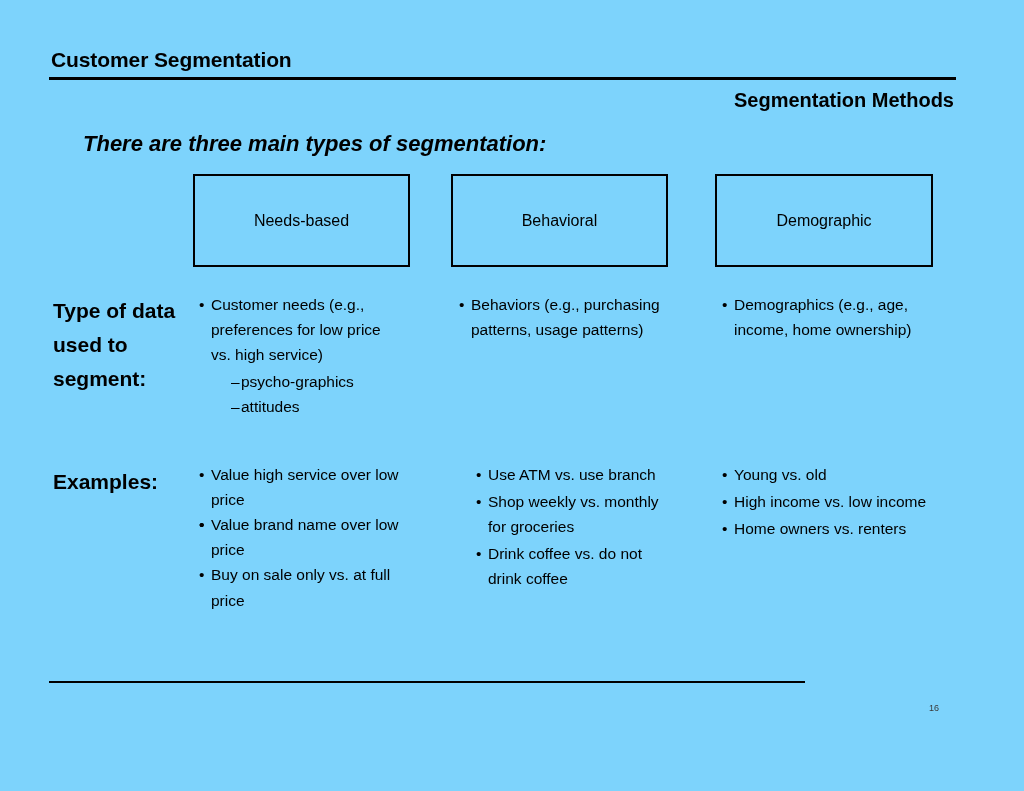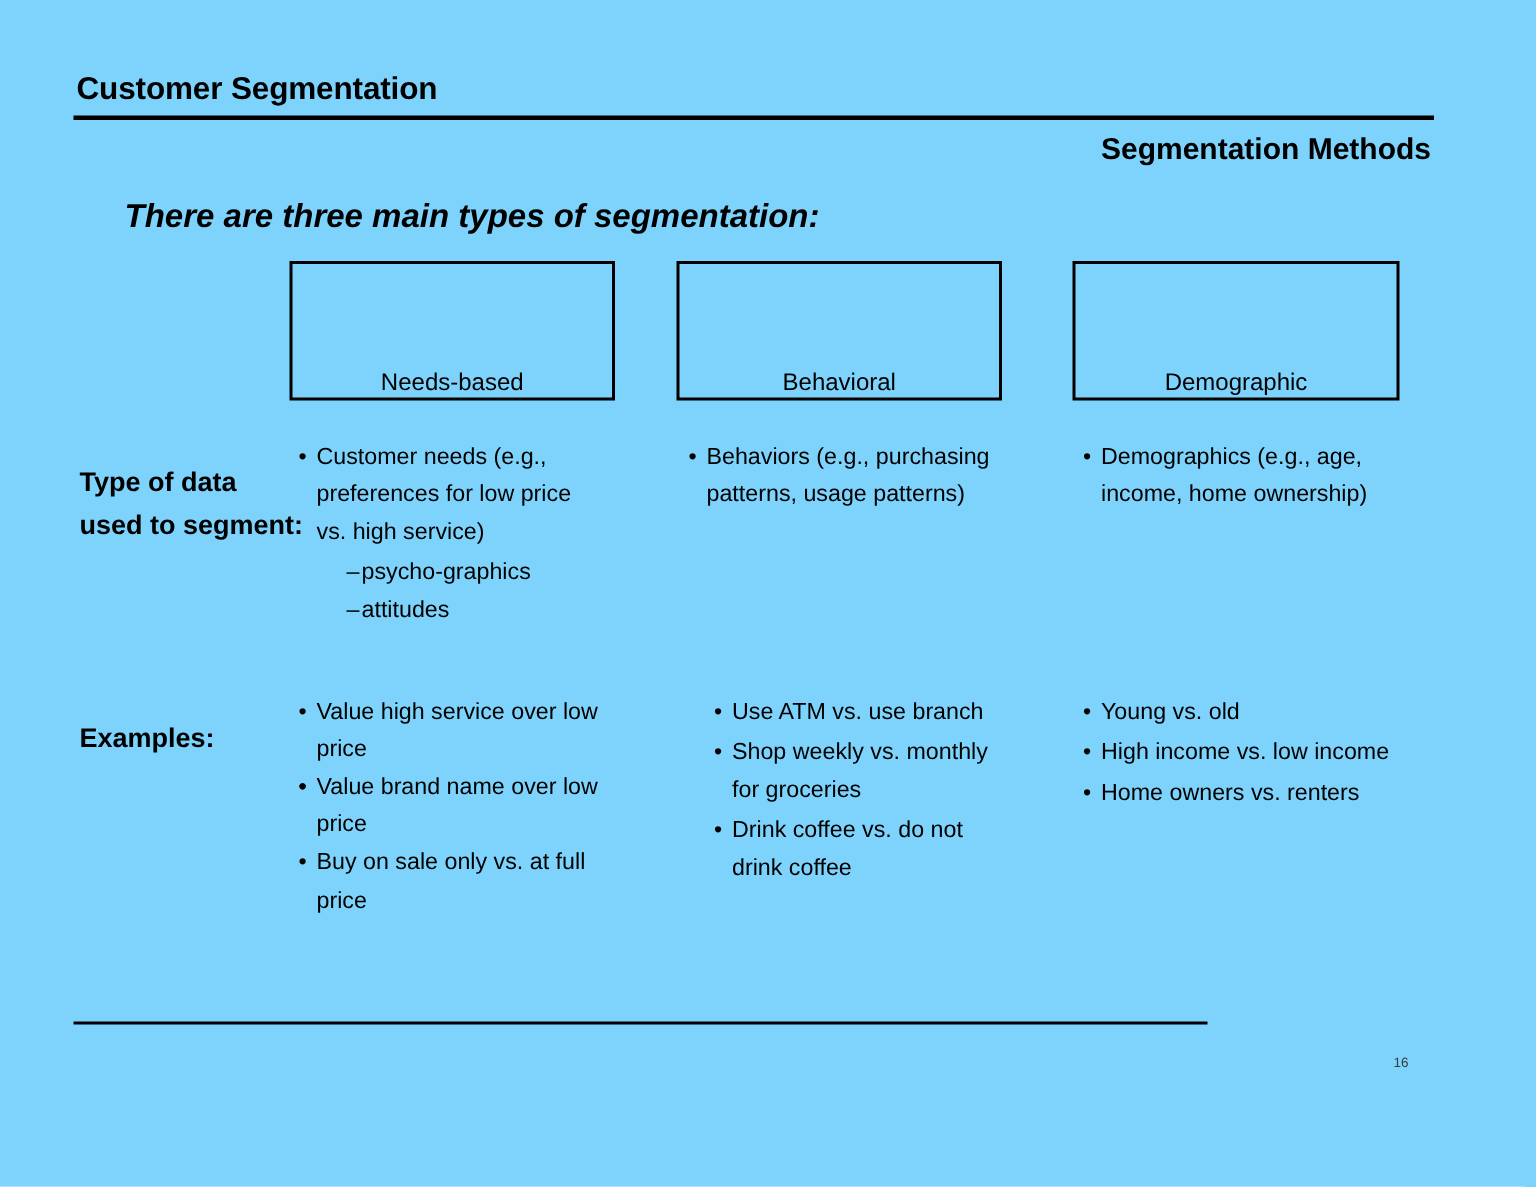--- a/index.html
+++ b/index.html
@@ -62,40 +62,39 @@
   }
 
   
   .cat-box {
     position: absolute;
     top: 174px;
     height: 93px;
     border: 2px solid #000000;
     box-sizing: border-box;
     display: flex;
-    align-items: flex-end;
+    align-items: center;
     justify-content: center;
   }
   .cat-box .cat-label {
     font-size: 16px;
     line-height: 1.2;
     text-align: center;
   }
   .cat-box-0 { left: 193px; width: 217px; }
   .cat-box-1 { left: 451px; width: 217px; }
   .cat-box-2 { left: 715px; width: 218px; }
 
   
   .row-label {
     position: absolute;
-    font-size: 18px;
+    font-size: 21px;
     font-weight: bold;
     line-height: 1.62;
     width: 150px;
-    margin-top: 13px;
   }
   .row-label-0 { left: 53px; top: 294px; }
   .row-label-1 { left: 53px; top: 465px; }
 
   .cell {
     position: absolute;
   }
   .cell ul.bullets {
     list-style: none;
     margin: 0;

